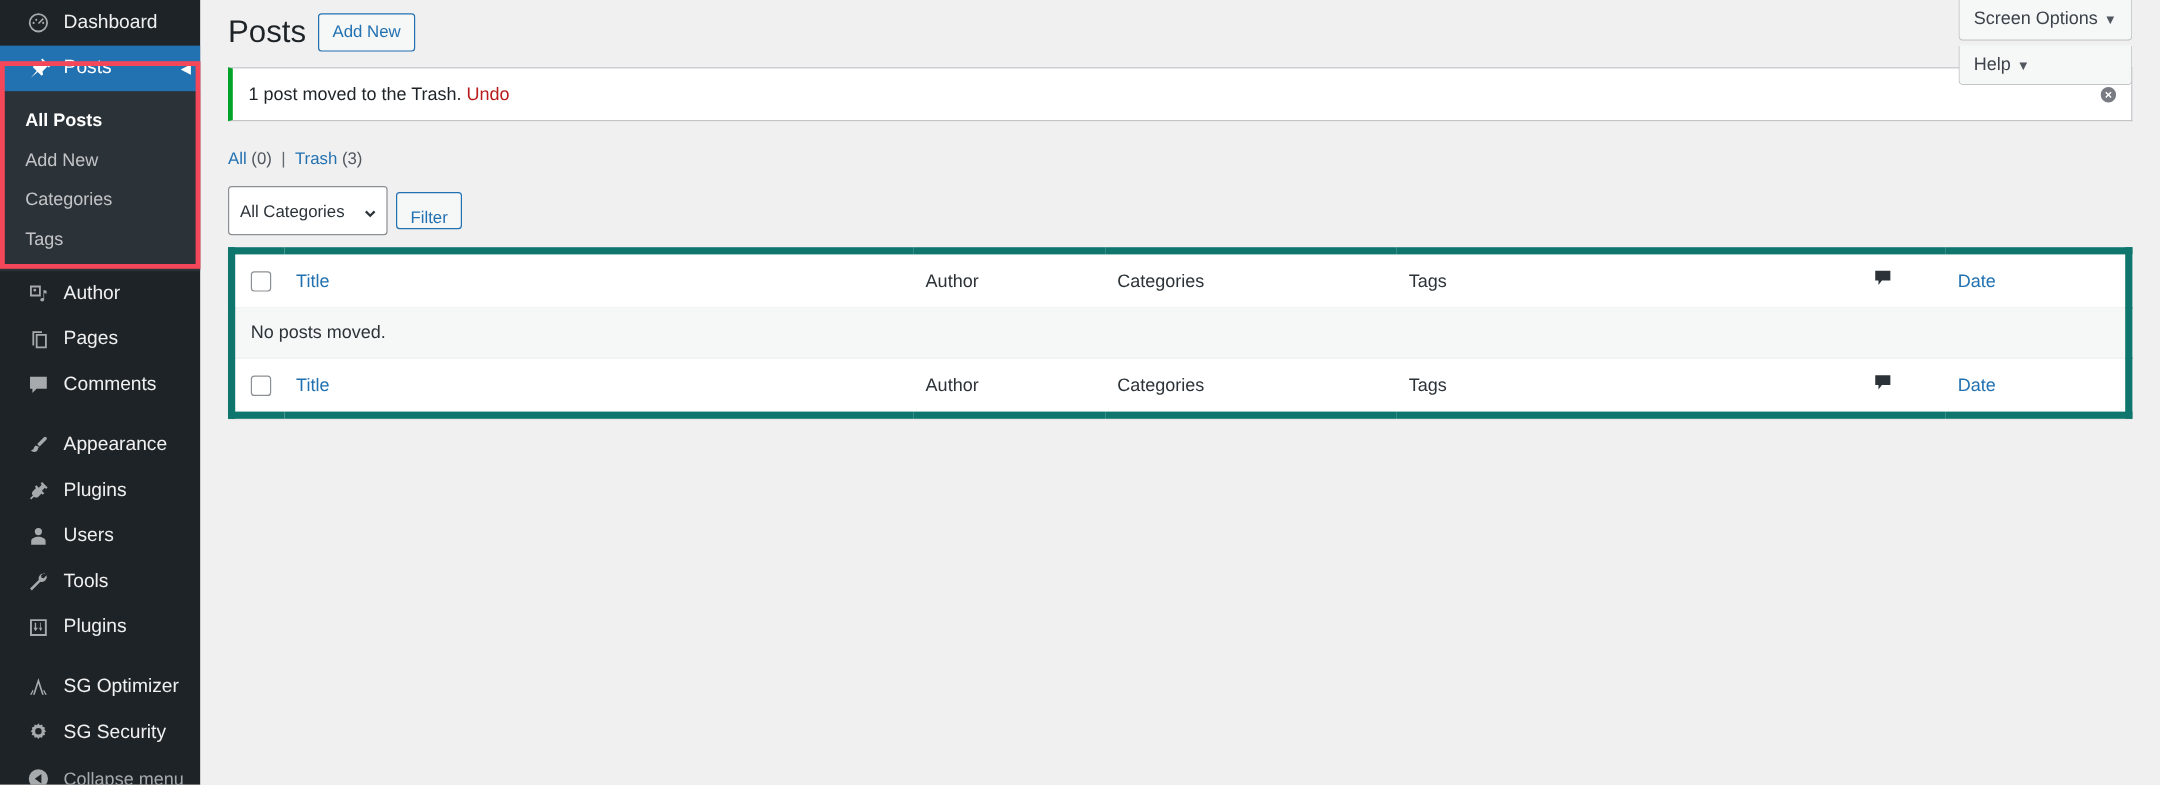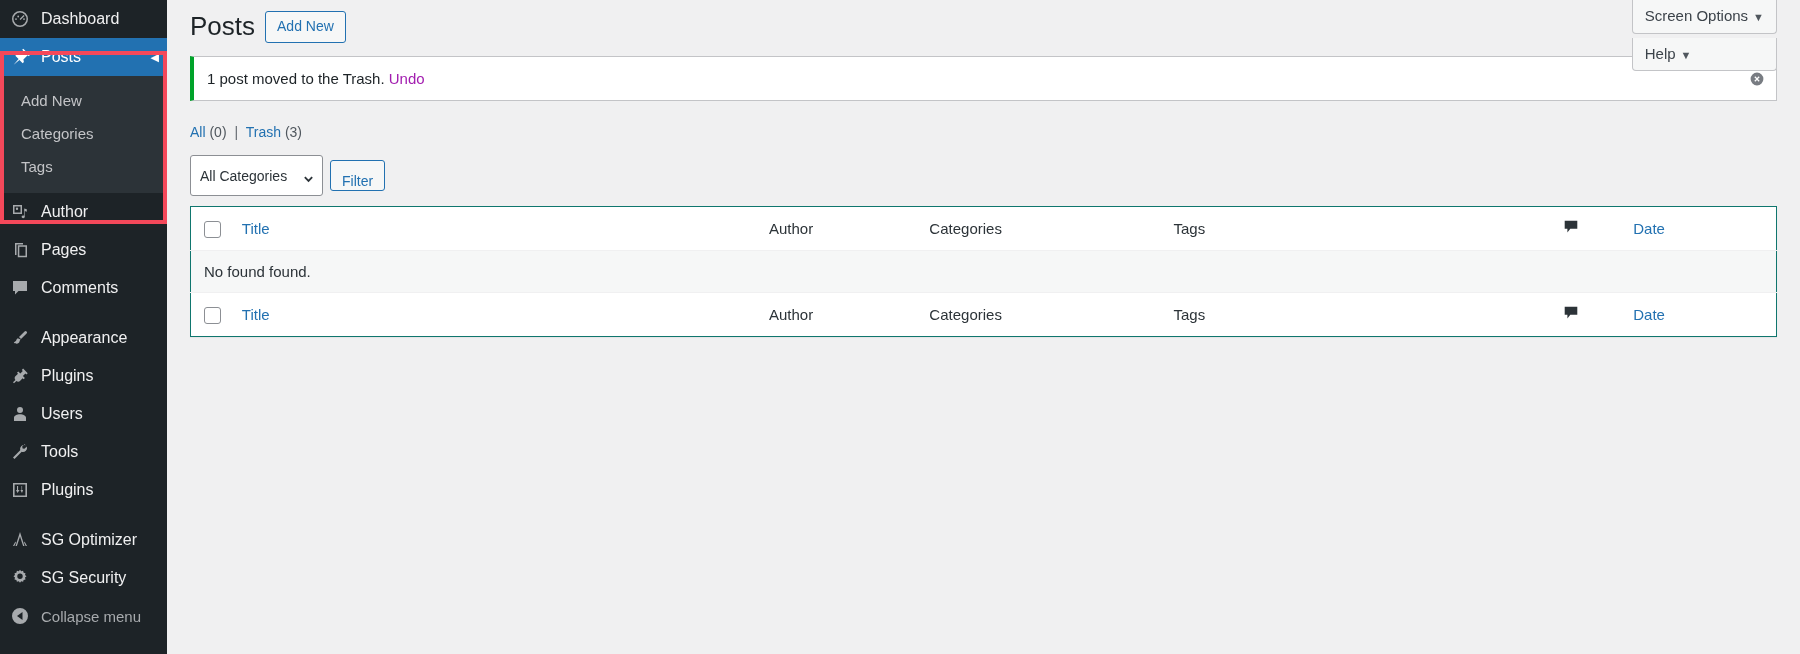--- a/index.html
+++ b/index.html
@@ -12,21 +12,21 @@
   #app { position: relative; width: 1800px; height: 654px; display: flex; }
 
   
   .sidebar {
     width: 167px; min-width: 167px; height: 654px;
     background: #1d2327; position: relative;
     padding-top: 0;
   }
   .menu-item {
     display: flex; align-items: center;
-    height: 38px; padding-left: 10px;
+    height: 38px; padding-left: 22px;
     color: #f0f0f1; font-size: 16px; cursor: pointer;
     position: relative;
   }
   .menu-item .mi-label { margin-left: 11px; white-space: nowrap; }
   .menu-item.current {
     background: #2271b1; color: #fff; font-weight: 400;
   }
   .menu-item.collapse-item { color: #a7aaad; font-size: 15px; }
   .menu-sep { height: 12px; }
   .mi-icon {
@@ -98,21 +98,21 @@
   }
 
   .notice {
     position: relative;
     background: #fff; border: 1px solid #c3c4c7;
     border-left: 4px solid #00a32a;
     margin-top: 12px;
     padding: 13px 12px 13px 13px;
     font-size: 15px; color: #1d2327;
   }
-  .notice a { color: #a21caf; cursor: pointer; }
+  .notice a { color: #b91c1c; cursor: pointer; }
   .notice-dismiss {
     position: absolute; right: 9px; top: 50%;
     transform: translateY(-50%);
     width: 20px; height: 20px; cursor: pointer;
     display: flex; align-items: center; justify-content: center;
   }
   .notice-dismiss svg { width: 16px; height: 16px; fill: #787c82; }
 
   .subsubsub {
     margin-top: 17px; font-size: 14px; color: #50575e;
@@ -144,21 +144,21 @@
   .filter-btn {
     background: #f6f7f7; border: 1px solid #2271b1; border-radius: 3px;
     color: #2271b1; font-size: 14px; height: 31px;
     padding: 12px 11px; cursor: pointer;
   }
 
   
   .wp-table {
     width: 100%; border-collapse: collapse;
     margin-top: 10px; background: #fff;
-    border: 1px solid #0f766e;
+    border: 6px solid #0f766e;
     box-shadow: 0 1px 1px rgba(0,0,0,.04);
   }
   .wp-table thead th, .wp-table tfoot th {
     background: #fff; text-align: left;
     font-size: 15px; font-weight: 400; color: #2c3338;
     padding: 11px 10px; vertical-align: middle;
   }
   .wp-table thead tr { border-bottom: 1px solid #c3c4c7; }
   .wp-table tfoot tr { border-top: 1px solid #c3c4c7; }
   .wp-table th a.col-link { color: #2271b1; text-decoration: none; cursor: pointer; }
@@ -205,20 +205,21 @@
       <span class="mi-icon">
         <svg viewBox="0 0 20 20">
             <path d="M13.3 1.7l-1.1 1.1 1 1-4.3 4.3-2.4-.5-1.2 1.2 3.3 3.3-4.9 5.7 5.7-4.9 3.3 3.3 1.2-1.2-.5-2.4 4.3-4.3 1 1 1.1-1.1-6.5-6.5z"></path>
           </svg>
       </span>
       <span class="mi-label">Posts</span>
       <span class="collapse-arrow">◀</span>
     </div>
 
     <div class="submenu">
+      <span class="submenu-item current">All Posts</span>
       <span class="submenu-item">Add New</span>
       <span class="submenu-item">Categories</span>
       <span class="submenu-item">Tags</span>
     </div>
 
     <div class="menu-item">
       <span class="mi-icon">
         <svg viewBox="0 0 20 20">
             <path d="M3 3h9v9H3V3zm1.5 1.5v6h6v-6h-6zM7 5.6a1.2 1.2 0 100 2.4 1.2 1.2 0 000-2.4zM14.2 6.6v7.1c-.3-.2-.6-.3-1-.3-.9 0-1.6.6-1.6 1.4s.7 1.4 1.6 1.4 1.6-.6 1.6-1.4V9.1l2 .6V7.3l-2.6-.7z"></path>
           </svg>
@@ -390,21 +391,21 @@
                 </svg>
             </span>
           </th>
           <th class="col-date">
             <a class="col-link">Date</a>
           </th>
         </tr>
       </thead>
       <tbody>
         <tr class="no-items">
-          <td colspan="7">No found found.</td>
+          <td colspan="7">No posts moved.</td>
         </tr>
       </tbody>
       <tfoot>
         <tr>
           <th class="col-cb">
             <span class="cb-box"></span>
           </th>
           <th class="col-title">
             <a class="col-link">Title</a>
           </th>

